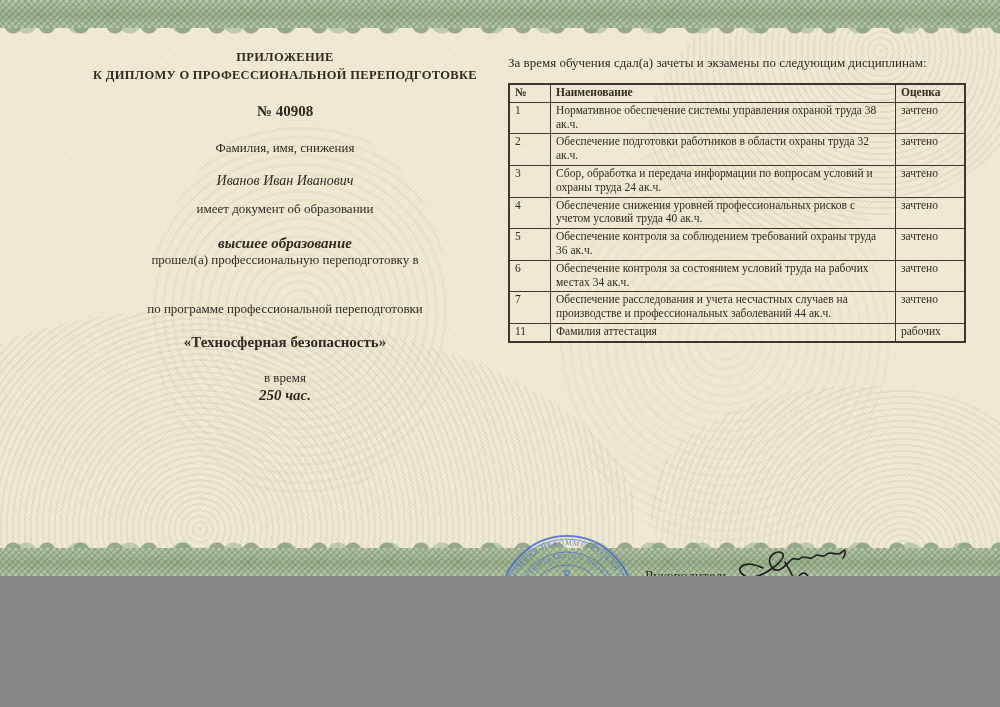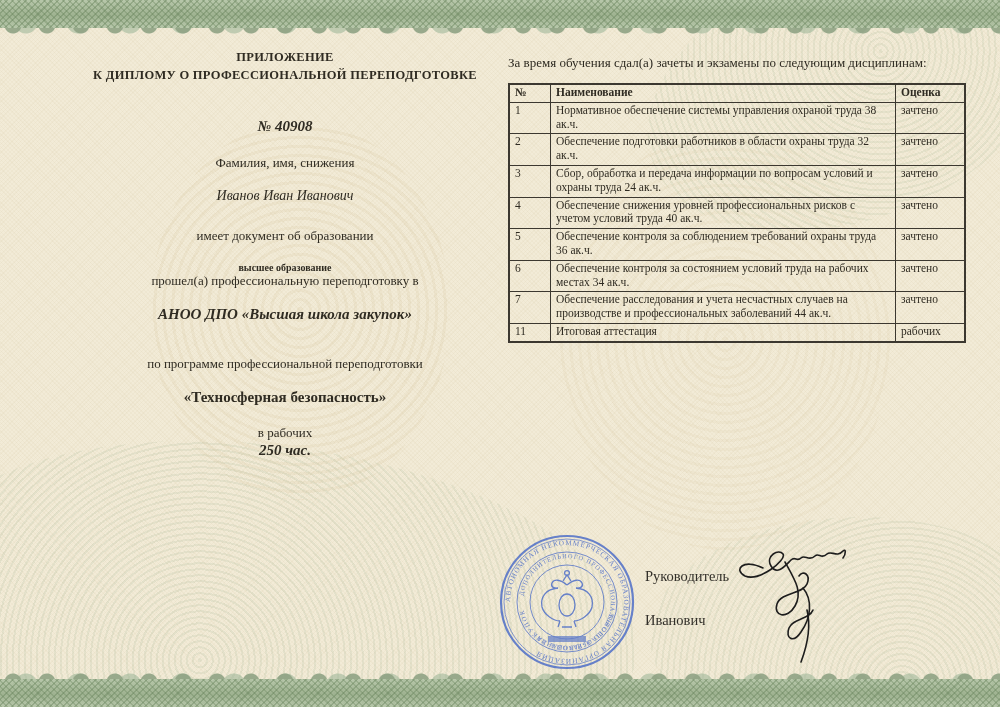--- a/index.html
+++ b/index.html
@@ -2,21 +2,21 @@
 <html><head>
 <meta charset="utf-8">
 <style>
   html,body{margin:0;padding:0;}
   body{
     font-family:"Liberation Serif", serif;
     background:#888;
   }
   #doc{
     position:relative;
-    width:1000px;height:707px;
+    width:1000px;height:576px;
     margin:0 auto;
     background:
       repeating-linear-gradient(45deg, rgba(205,190,150,.10) 0 1px, transparent 1px 3px),
       repeating-linear-gradient(-45deg, rgba(205,190,150,.10) 0 1px, transparent 1px 3px),
       #f2ebd7;
     overflow:hidden;
     color:#2f2b22;
   }
   
   .band{
@@ -73,25 +73,25 @@
   }
   .orn-rosette2{
     left:560px;top:130px;width:330px;height:420px;
     background:
       repeating-radial-gradient(circle at 50% 50%, rgba(205,185,140,.10) 0 3px, transparent 3px 9px);
     border-radius:50%;
   }
   
   .left-page{position:absolute;left:55px;top:0;width:460px;text-align:center;}
   .l-title{margin-top:48px;font-size:12.5px;font-weight:bold;line-height:18px;letter-spacing:.3px;}
-  .l-number{margin-top:34px;font-size:15px;font-weight:bold;font-style:italic;}
+  .l-number{margin-top:19px;font-size:15px;font-weight:bold;}
   .l-fio-label{margin-top:20px;font-size:13px;}
   .l-fio{margin-top:17px;font-size:14px;font-weight:normal;font-style:italic;}
-  .l-hasdoc{margin-top:24px;font-size:13px;text-align:center;}
-  .l-edu{margin-top:18px;font-size:10px;font-weight:bold;}
+  .l-hasdoc{margin-top:12px;font-size:13px;text-align:center;}
+  .l-edu{margin-top:18px;font-size:15px;font-weight:bold;font-style:italic;}
   .l-dates{margin-top:18px;font-size:15px;font-weight:bold;font-style:italic;}
   .l-passed{margin-top:0;font-size:13px;}
   .l-org{margin-top:17px;font-size:15px;font-weight:bold;font-style:italic;}
   .l-proglabel{margin-top:33px;font-size:13px;}
   .l-prog{margin-top:17px;font-size:15px;font-weight:bold;}
   .l-vollabel{margin-top:19px;font-size:13px;}
   .l-vol{margin-top:1px;font-size:15px;font-weight:bold;font-style:italic;}
   
   .right-page{position:absolute;left:508px;top:0;width:458px;}
   .r-intro{
@@ -139,24 +139,23 @@
     <div class="l-title">
       <div>ПРИЛОЖЕНИЕ</div>
       <div>К ДИПЛОМУ О ПРОФЕССИОНАЛЬНОЙ ПЕРЕПОДГОТОВКЕ</div>
     </div>
     <div class="l-number">№ 40908</div>
     <div class="l-fio-label">Фамилия, имя, снижения</div>
     <div class="l-fio">Иванов Иван Иванович</div>
     <div class="l-hasdoc">имеет документ об образовании</div>
     <div class="l-edu">высшее образование</div>
     <div class="l-passed">прошел(а) профессиональную переподготовку в</div>
-    <div class="l-org">АНОО ДПО «Высшая школа закупок»</div>
     <div class="l-proglabel">по программе профессиональной переподготовки</div>
     <div class="l-prog">«Техносферная безопасность»</div>
-    <div class="l-vollabel">в рабочих</div>
+    <div class="l-vollabel">в время</div>
     <div class="l-vol">250 час.</div>
   </div>
 
   <div class="right-page">
     <div class="r-intro">За время обучения сдал(а) зачеты и экзамены по следующим дисциплинам:</div>
 
     <table class="grades">
       <thead>
         <tr>
           <th class="col-num">№</th>
@@ -195,21 +194,21 @@
           <td>Обеспечение контроля за состоянием условий труда на рабочих местах 34 ак.ч.</td>
           <td>зачтено</td>
         </tr>
         <tr>
           <td>7</td>
           <td>Обеспечение расследования и учета несчастных случаев на производстве и профессиональных заболеваний 44 ак.ч.</td>
           <td>зачтено</td>
         </tr>
         <tr>
           <td>11</td>
-          <td>Итоговая аттестация</td>
+          <td>Фамилия аттестация</td>
           <td>рабочих</td>
         </tr>
       </tbody>
     </table>
   </div>
 
   <div class="sig-label sig-head">Руководитель</div>
   <div class="sig-label sig-sec">Иванович</div>
 
   <svg class="sig-svg" width="160" height="130" viewBox="0 0 160 130">

